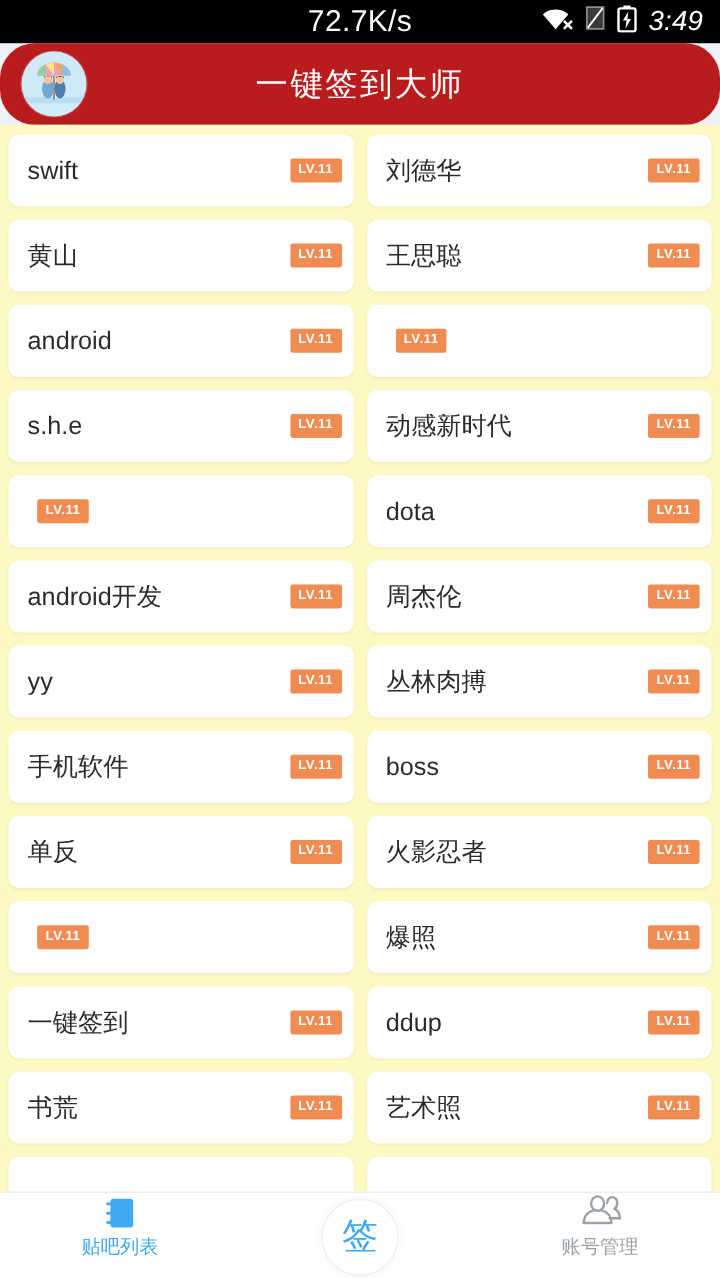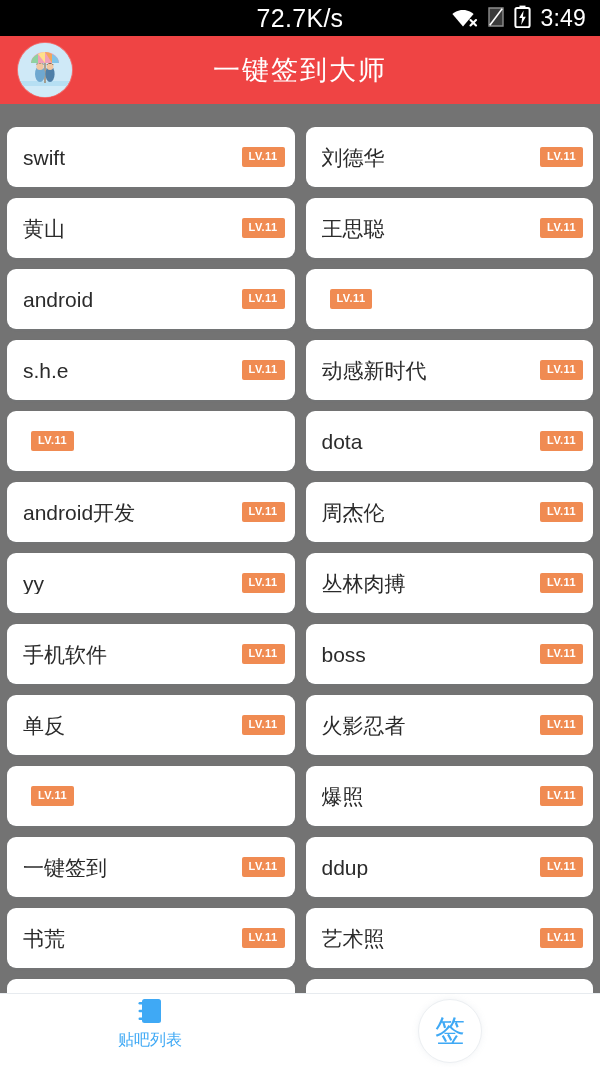--- a/index.html
+++ b/index.html
@@ -37,41 +37,43 @@
     left: 0; right: 0;
     text-align: center;
     font-size: 25px;
     font-weight: 400;
     letter-spacing: 0.3px;
     line-height: 36px;
   }
   .status-right {
     margin-left: auto;
     display: flex;
-    align-items: flex-end;
+    align-items: flex-start;
     gap: 9px;
     z-index: 2;
+    font-style: italic;
   }
   .status-clock {
     font-size: 23px;
     font-weight: 400;
     color: #ffffff;
     letter-spacing: 0.2px;
   }
   .si { display: block; }
 
   
   .app-header {
     flex: 0 0 68px;
     height: 68px;
-    background: #ef4444;
+    background: #b91c1c;
     display: flex;
     align-items: center;
     position: relative;
     padding: 0 18px;
+    border-radius: 29px;
   }
   .avatar {
     width: 54px; height: 54px;
     border-radius: 50%;
     overflow: hidden;
     flex: 0 0 54px;
     background: #bfe3f5;
     position: relative;
     box-shadow: 0 0 0 1px rgba(255,255,255,0.25);
   }
@@ -84,22 +86,22 @@
     font-weight: 400;
     letter-spacing: 2px;
     pointer-events: none;
   }
 
   
   .list-area {
     flex: 1 1 auto;
     position: relative;
     overflow: hidden;
-    background: #737373;
-    padding: 23px 7px 0 7px;
+    background: #fef9c3;
+    padding: 8px 7px 0 7px;
   }
   .grid {
     display: grid;
     grid-template-columns: 1fr 1fr;
     column-gap: 11px;
     row-gap: 11px;
   }
   .card {
     background: #ffffff;
     border-radius: 9px;
@@ -367,15 +369,27 @@
       </span>
       <span class="nav-label">贴吧列表</span>
     </div>
 
     <div class="nav-center">
       <div class="sign-circle">
         <span class="sign-text">签</span>
       </div>
     </div>
 
+    <div class="nav-item">
+      <span class="nav-icon">
+        <svg width="36" height="34" viewBox="0 0 36 34">
+          <g fill="none" stroke="#9aa0a6" stroke-width="2" stroke-linejoin="round" stroke-linecap="round">
+            <path d="M24 8.5 C24 5.6 26 3.6 28.2 3.6 C30.4 3.6 32.4 5.6 32.4 8.5 C32.4 11 31.1 12.6 30 13.4 C32.6 14.4 34.4 16.8 34.6 21.2 L26 21.2"></path>
+            <ellipse cx="16" cy="9" rx="5.4" ry="6"></ellipse>
+            <path d="M12.6 14.6 C7.4 16 4.6 19 4.4 25.2 L27.6 25.2 C27.4 19 24.6 16 19.4 14.6"></path>
+          </g>
+        </svg>
+      </span>
+      <span class="nav-label">账号管理</span>
+    </div>
 
   </div>
 </div>
 
 </body></html>

